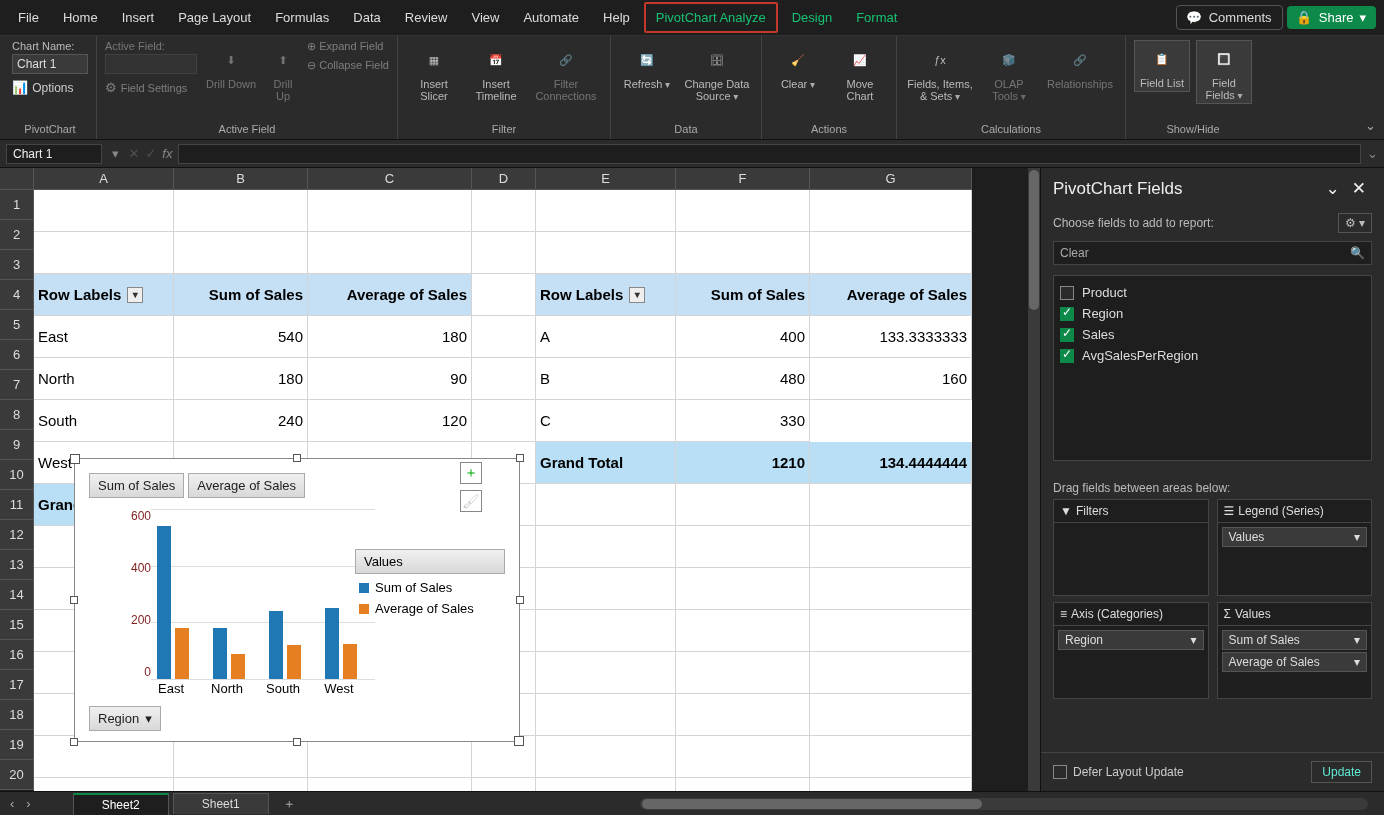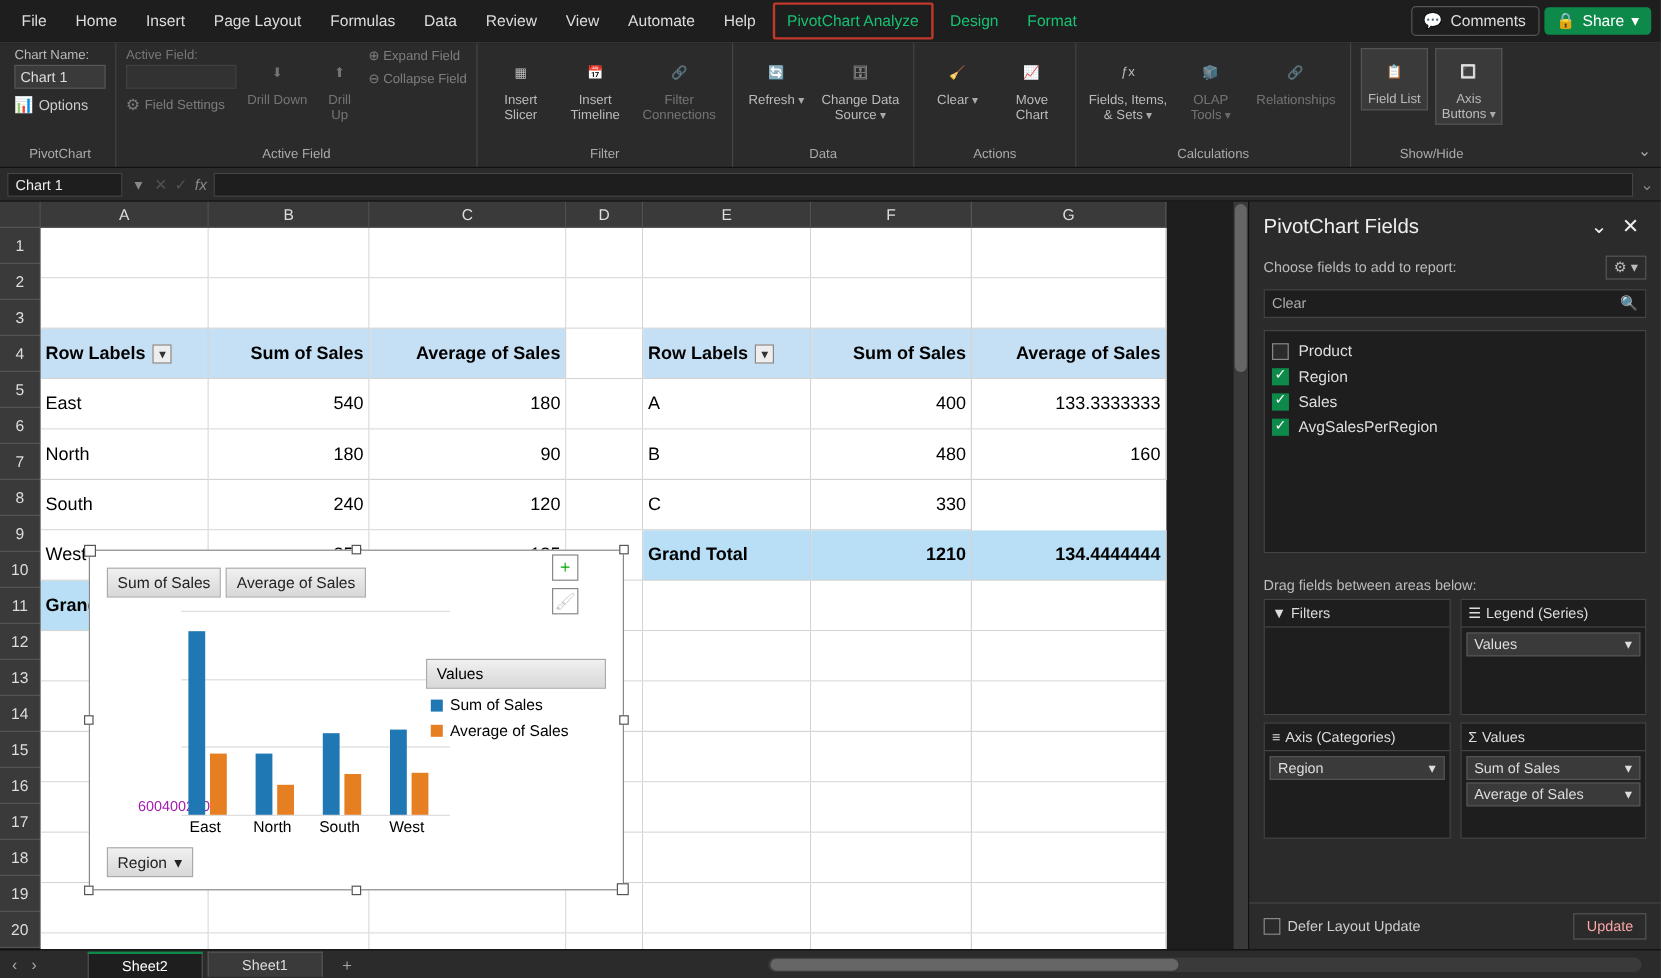--- a/index.html
+++ b/index.html
@@ -115,21 +115,21 @@
 .field-item .cb { width: 14px; height: 14px; border: 1px solid #888; background:#2b2b2b;}
 .field-item .cb.checked { background: #0d8a4a; border-color:#0d8a4a; position:relative;}
 .field-item .cb.checked::after { content:"✓"; color:#fff; position:absolute; top:-3px; left:1px; font-size:12px;}
 .sidepanel .areas { flex:1; padding: 0 12px; display:flex; flex-direction:column; gap:6px;}
 .sidepanel .areas-row { display:flex; gap:8px;}
 .sidepanel .area-box { flex:1; border:1px solid #444; background:#1e1e1e; display:flex; flex-direction:column;}
 .area-header { padding:4px 6px; font-size:12px; color:#ddd; border-bottom:1px solid #444; display:flex; align-items:center; gap:4px;}
 .area-body { flex:1; min-height:72px; padding:2px;}
 .area-pill { background:#3a3a3a; border:1px solid #555; color:#ddd; font-size:12px; margin:2px; padding:2px 6px; display:flex; justify-content:space-between; align-items:center;}
 .sidepanel .footer { display:flex; align-items:center; justify-content:space-between; padding:8px 12px; font-size:12px; border-top:1px solid #444;}
-.sidepanel .footer .update-btn { border:1px solid #555; padding:3px 10px; color:#fca5a5;margin-left:16px;}
+.sidepanel .footer .update-btn { border:1px solid #555; padding:3px 10px; color:#5eead4;margin-left:16px;}
 
 
 .grid { position:absolute; top:0; left:0; right:10px; bottom:0; overflow:hidden; }
 .col-headers { display:flex; position:absolute; top:0; left:34px; height:22px; }
 .col-headers .ch { background:#3a3a3a; color:#ddd; text-align:center; border-right:1px solid #555; border-bottom:1px solid #555; font-size:13px; display:flex; align-items:center; justify-content:center;}
 .row-headers { position:absolute; top:22px; left:0; width:34px;}
 .row-headers .rh { height:30px; background:#3a3a3a; color:#ddd; text-align:center; border-bottom:1px solid #555; border-right:1px solid #555; font-size:13px; display:flex; align-items:center; justify-content:center;}
 .corner { position:absolute; top:0; left:0; width:34px; height:22px; background:#3a3a3a; border-right:1px solid #555; border-bottom:1px solid #555;}
 .cells { position:absolute; top:22px; left:34px; background:#fff;}
 .row { display:flex; height:42px;}
@@ -151,21 +151,21 @@
   content:""; position:absolute; width:8px; height:8px; background:#fff; border:1px solid #555;}
 .chart-container::before{ left:-5px; top:-5px;} .chart-container::after{ right:-5px; bottom:-5px;}
 .chart-container .h1{right:-5px;top:-5px;}.chart-container .h2{left:-5px;bottom:-5px;}
 .chart-container .h3{left:50%;top:-5px;margin-left:-4px;}.chart-container .h4{left:50%;bottom:-5px;margin-left:-4px;}
 .chart-container .h5{left:-5px;top:50%;margin-top:-4px;}.chart-container .h6{right:-5px;top:50%;margin-top:-4px;}
 .chart-side { position:absolute; left:460px; display:flex; flex-direction:column; gap:6px;}
 .chart-side .tool{ width:22px; height:22px; border:1px solid #888; background:#fff; display:flex; align-items:center; justify-content:center; font-size:14px;}
 .chart-valbtns{ position:absolute; top:14px; left:14px; display:flex; gap:4px;}
 .chart-valbtns .vb{ background:linear-gradient(#f0f0f0,#d8d8d8); border:1px solid #aaa; padding:4px 8px; font-size:13px; color:#222;}
 .chart-plot{ position:absolute; left:40px; top:50px; width:260px; height:170px;}
-.chart-axis-y{ position:absolute; left:0; top:0; bottom:0; width:36px; display:flex; flex-direction:row; justify-content:space-between; align-items:flex-end; font-size:12px; color:#a21caf;}
+.chart-axis-y{ position:absolute; left:0; top:0; bottom:0; width:36px; display:flex; flex-direction:column; justify-content:space-between; align-items:flex-end; font-size:12px; color:#7f1d1d;}
 .plot-area{ position:absolute; left:36px; right:0; top:0; bottom:0;}
 .gridline{ position:absolute; left:0; right:0; height:1px; background:#ddd;}
 .bar{ position:absolute; bottom:0; width:14px;}
 .bar.blue{ background:#1f77b4;} .bar.orange{ background:#e67e22;}
 .chart-axis-x{ position:absolute; left:76px; top:222px; display:flex; gap:16px; font-size:13px; color:#000;}
 .chart-axis-x span{ width:40px; text-align:center;}
 .chart-legend{ position:absolute; right:14px; top:90px; width:150px; font-size:13px; color:#000;}
 .chart-legend .lh{ background:linear-gradient(#f0f0f0,#d8d8d8); border:1px solid #aaa; padding:4px 8px; margin-bottom:6px;}
 .chart-legend .li{ display:flex; align-items:center; gap:6px; margin:6px 4px;}
 .chart-legend .sw{ width:10px; height:10px;}
@@ -325,21 +325,21 @@
   </div>
 
   <div class="ribbon-group" style="border-right:none;">
     <div class="group-items">
       <div class="ribbon-btn" style="border:1px solid #555; background:#3a3a3a; padding:2px;">
           <span class="ico">📋</span>
           <span>Field List</span>
         </div>
       <div class="ribbon-btn" style="border:1px solid #555; background:#3a3a3a; padding:2px;">
           <span class="ico">🔳</span>
-          <span class="caret">Axis Buttons</span>
+          <span class="caret">Field Fields</span>
         </div>
     </div>
     <div class="group-label">Show/Hide</div>
   </div>
   <span class="collapse-carat">⌄</span>
 </div>
 
 <div class="formula-bar">
   <input class="name-box" value="Chart 1" style="">
   <span style="color:#888; padding:0 4px;">▾</span>

